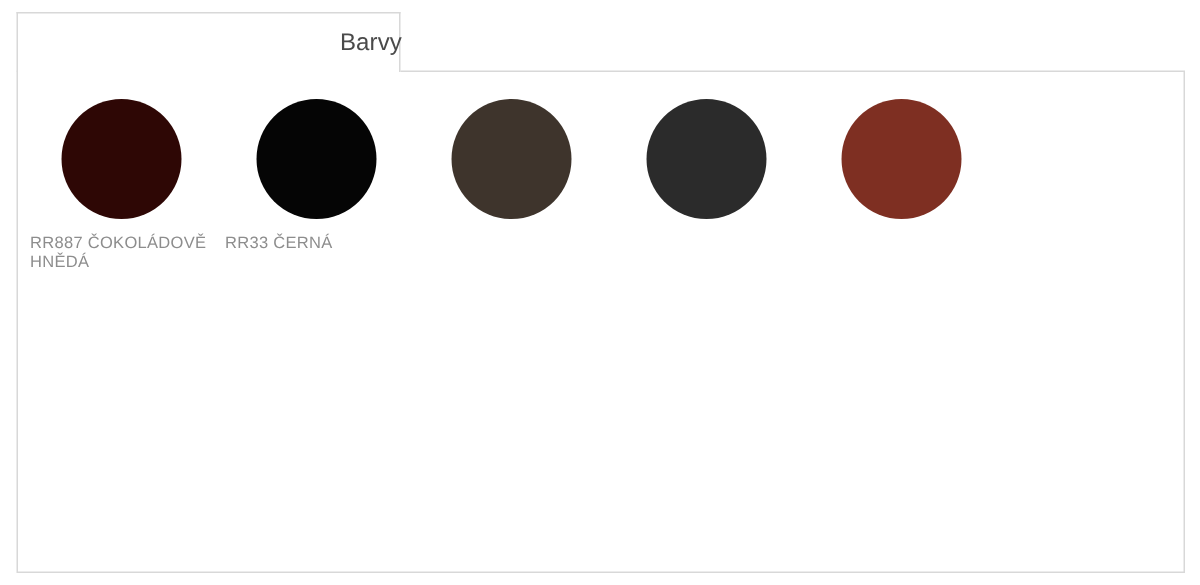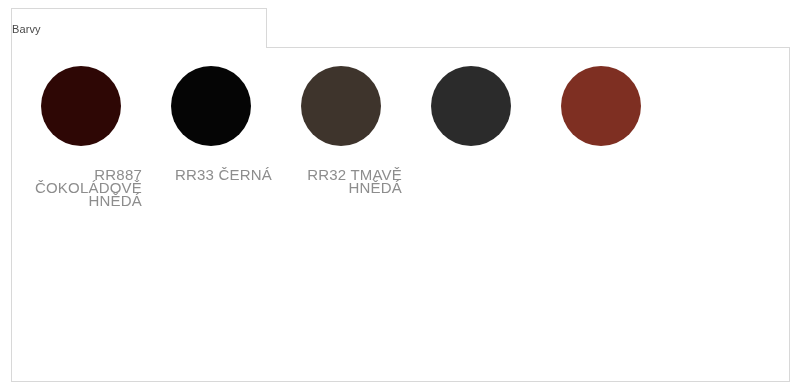--- a/index.html
+++ b/index.html
@@ -34,22 +34,22 @@
     background: #ffffff;
     z-index: 3;
   }
   .tab-label {
     position: absolute;
     left: 0;
     top: 0;
     width: 256px;
     height: 40px;
     line-height: 40px;
-    text-align: left;
-    font-size: 11px;
+    text-align: right;
+    font-size: 16px;
     color: #4a4a4a;
     letter-spacing: 0.1px;
   }
 
   
   .panel {
     position: absolute;
     left: 11px;
     top: 47px;
     width: 779px;
@@ -88,24 +88,24 @@
     flex-direction: column;
     align-items: center;
   }
   .swatch-circle {
     width: 80px;
     height: 80px;
     border-radius: 50%;
     flex: 0 0 auto;
   }
   .swatch-label {
-    margin-top: 22px;
+    margin-top: 10px;
     width: 122px;
-    text-align: right;
-    font-size: 15px;
+    text-align: left;
+    font-size: 11px;
     line-height: 13px;
     color: #8d8d8d;
     letter-spacing: 0.2px;
   }
 </style>
 </head>
 <body>
 
 <div id="app">
 
@@ -118,21 +118,20 @@
         <div class="swatch">
           <div class="swatch-circle" style="background: rgb(46, 7, 5);"></div>
           <div class="swatch-label">RR887 ČOKOLÁDOVĚ HNĚDÁ</div>
         </div>
         <div class="swatch">
           <div class="swatch-circle" style="background: rgb(5, 5, 5);"></div>
           <div class="swatch-label">RR33 ČERNÁ</div>
         </div>
         <div class="swatch">
           <div class="swatch-circle" style="background: rgb(62, 52, 44);"></div>
-          <div class="swatch-label">RR32 TMAVĚ HNĚDÁ</div>
         </div>
         <div class="swatch">
           <div class="swatch-circle" style="background: rgb(43, 43, 43);"></div>
         </div>
         <div class="swatch">
           <div class="swatch-circle" style="background: rgb(126, 47, 34);"></div>
         </div>
       </div>
   </div>
 

